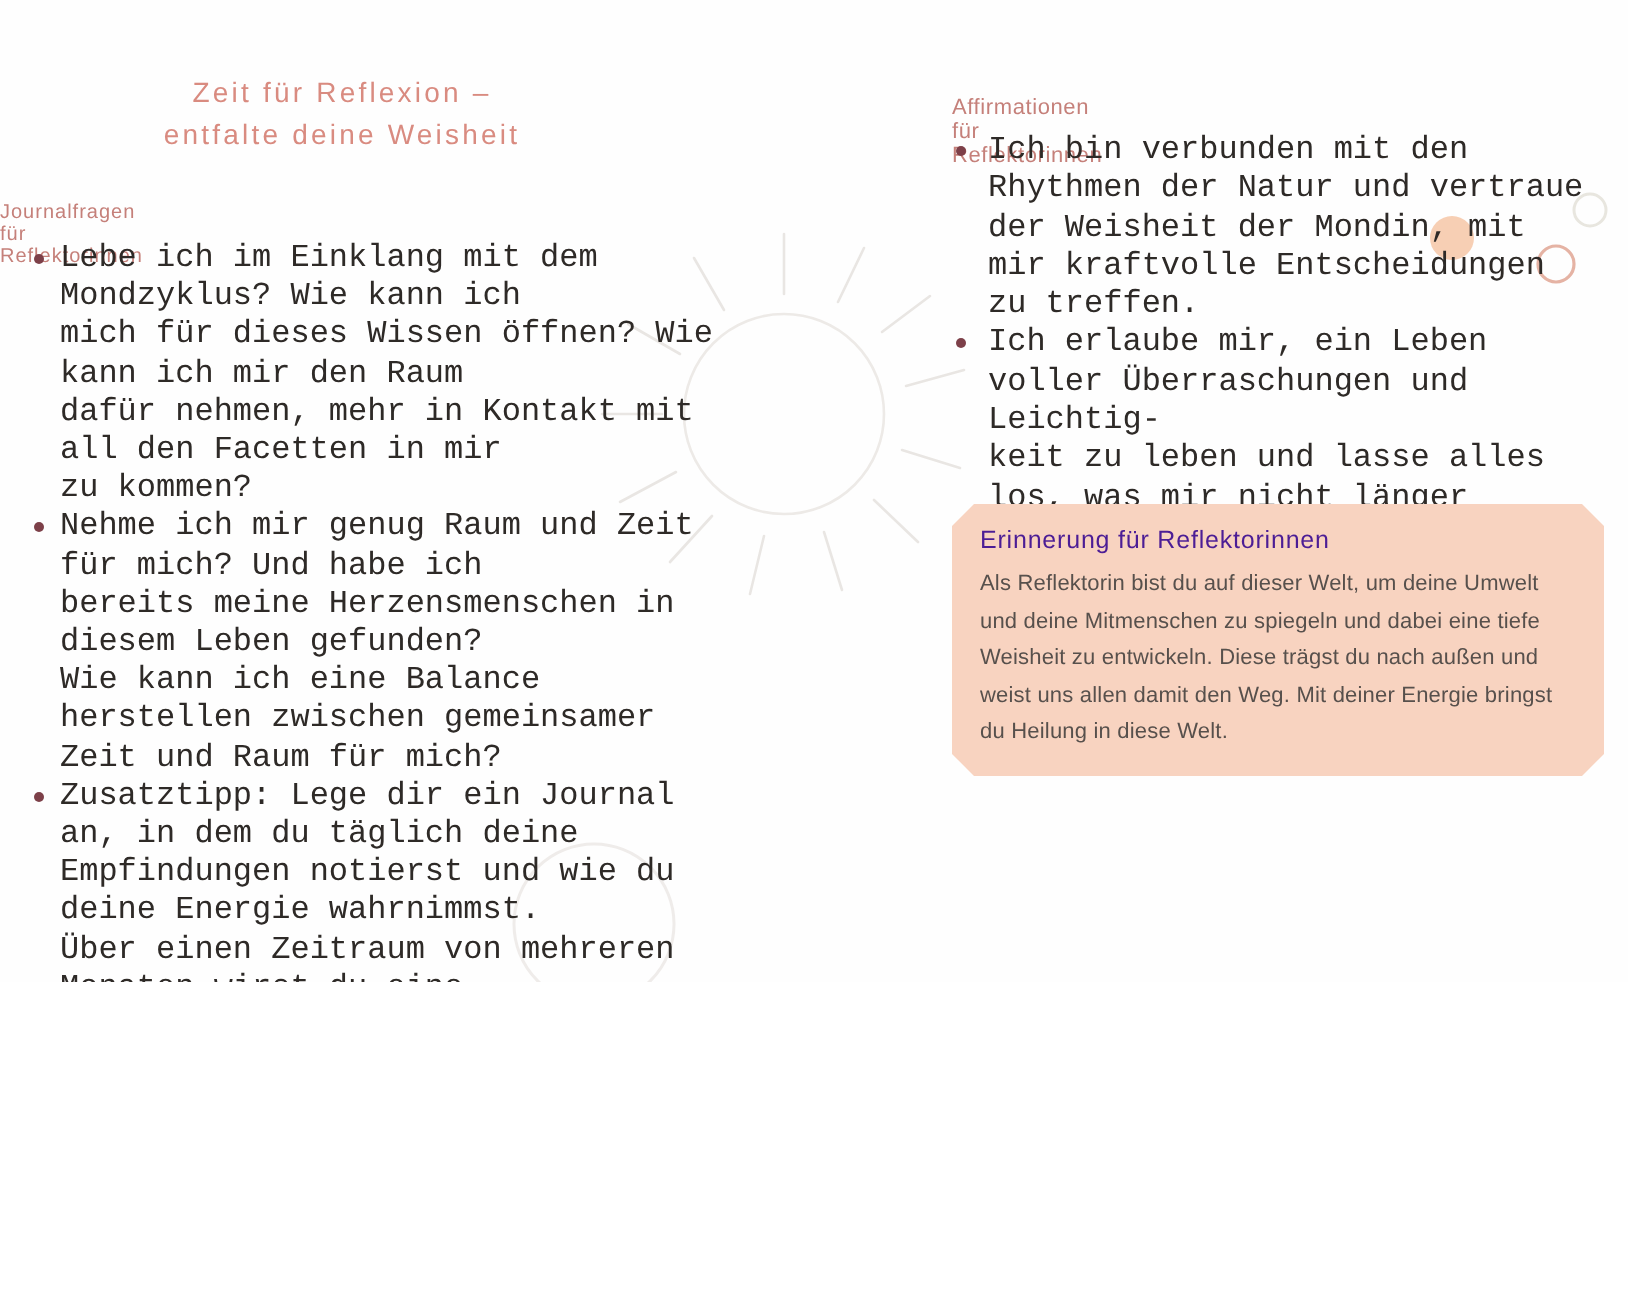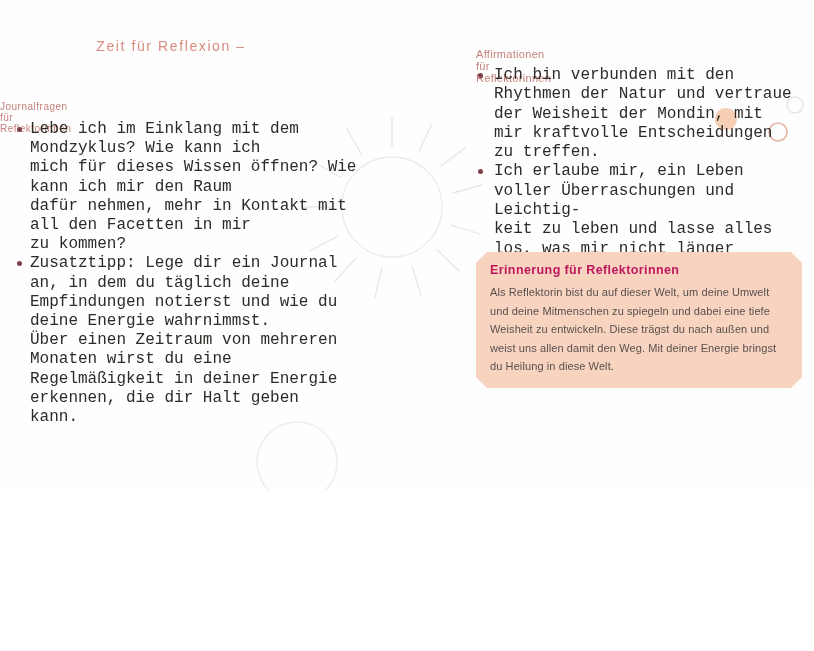--- a/index.html
+++ b/index.html
@@ -86,22 +86,22 @@
     box-sizing: border-box;
     padding: 11px 14px 12px 14px;
     background: #f8d3c0;
     clip-path: polygon(11px 0, calc(100% - 11px) 0, 100% 11px,
                        100% calc(100% - 11px), calc(100% - 11px) 100%,
                        11px 100%, 0 calc(100% - 11px), 0 11px);
     z-index: 1;
   }
   .reminder-heading {
     font-size: 12.5px;
-    font-weight: bold;
-    color: #be185d;
+    font-weight: normal;
+    color: #4c1d95;
     letter-spacing: 0.4px;
     margin-bottom: 6px;
   }
   .reminder-body {
     white-space: pre-line;
     font-size: 11px;
     line-height: 18.6px;
     letter-spacing: 0.1px;
     color: #57504c;
   }
@@ -151,37 +151,45 @@
 
     <circle cx="726" cy="119" r="11" fill="#f7cfb4"></circle>
     <circle cx="795" cy="105" r="8" fill="none" stroke="#e8e6df" stroke-width="1.5"></circle>
     <circle cx="778" cy="132" r="9" fill="none" stroke="#e5b3a4" stroke-width="1.6"></circle>
   </svg>
 
   <div class="page">
 
     <div class="title-block">
       <div>Zeit für Reflexion –</div>
+      <div>entfalte deine Weisheit</div>
     </div>
 
     <div class="section-heading left">Journalfragen für Reflektorinnen</div>
 
     <ul class="bullet-list left">
 
 
 
         <li class="bullet-item">
           <span class="bullet-dot"></span>
           <span class="bullet-text">Lebe ich im Einklang mit dem Mondzyklus? Wie kann ich
 mich für dieses Wissen öffnen? Wie kann ich mir den Raum
 dafür nehmen, mehr in Kontakt mit all den Facetten in mir
 zu kommen?</span>
         </li>
 
 
+        <li class="bullet-item">
+          <span class="bullet-dot"></span>
+          <span class="bullet-text">Nehme ich mir genug Raum und Zeit für mich? Und habe ich
+bereits meine Herzensmenschen in diesem Leben gefunden?
+Wie kann ich eine Balance herstellen zwischen gemeinsamer
+Zeit und Raum für mich?</span>
+        </li>
 
         <li class="bullet-item">
           <span class="bullet-dot"></span>
           <span class="bullet-text">Zusatztipp: Lege dir ein Journal an, in dem du täglich deine
 Empfindungen notierst und wie du deine Energie wahrnimmst.
 Über einen Zeitraum von mehreren Monaten wirst du eine
 Regelmäßigkeit in deiner Energie erkennen, die dir Halt geben
 kann.</span>
         </li>
       </ul>

